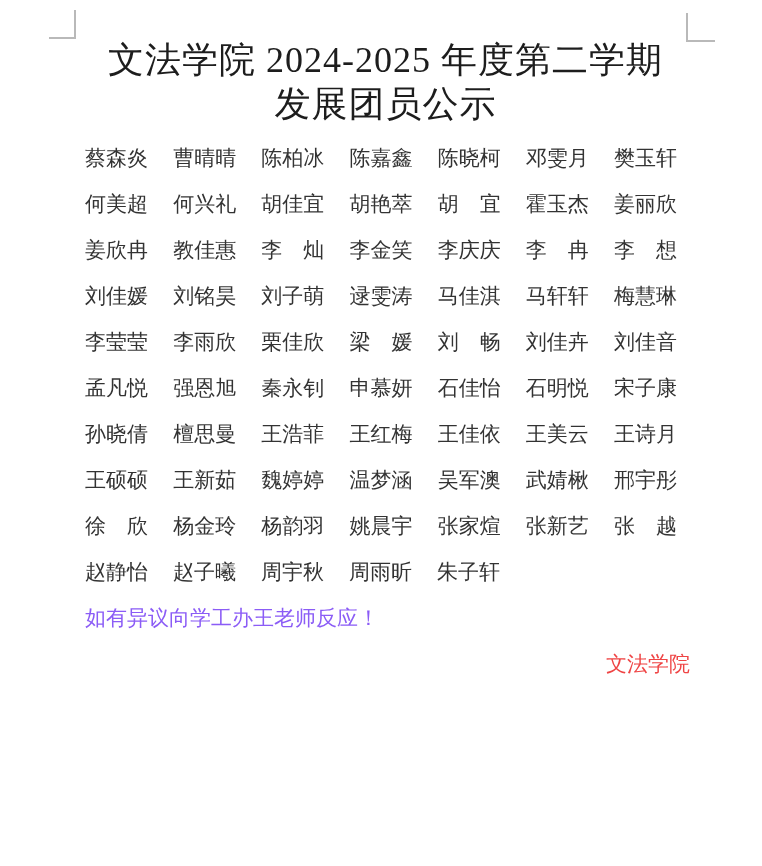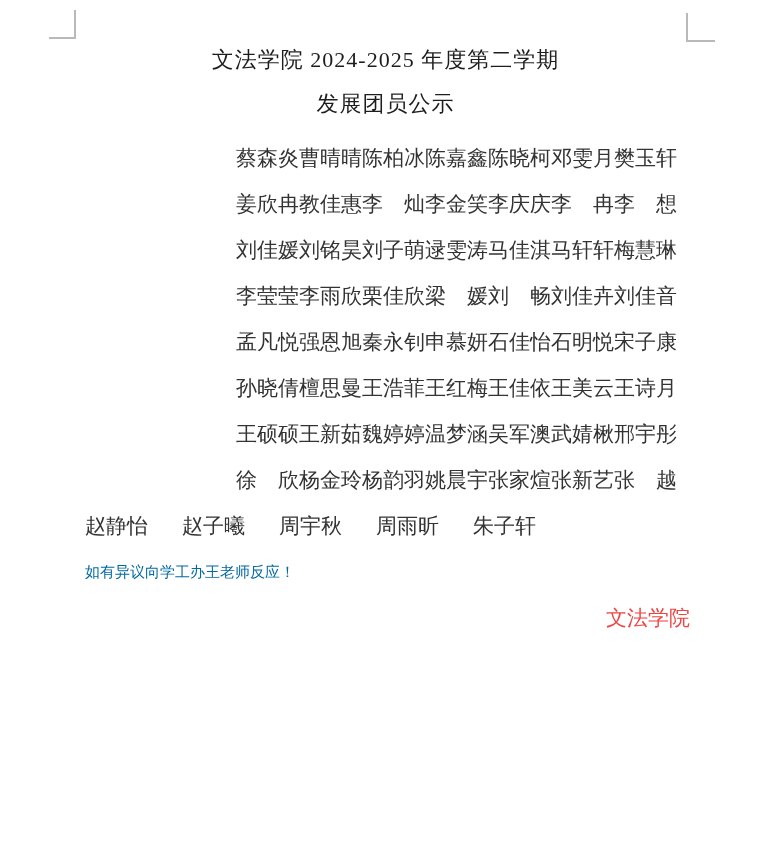--- a/index.html
+++ b/index.html
@@ -24,50 +24,50 @@
     left: 686px; top: 13px; width: 27px; height: 27px;
     border-left: 2px solid #b9b9b9;
     border-bottom: 2px solid #b9b9b9;
   }
   .title-block {
     padding-top: 38px;
     text-align: center;
     color: #1d1d1d;
   }
   .title-line {
-    font-size: 22px;
+    font-size: 36px;
     line-height: 44px;
     letter-spacing: 1px;
     white-space: pre;
     padding-left: 9px;
   }
   .names {
     margin: 9px 85px 0 85px;
     width: 592px;
   }
   .name-row {
     display: flex;
-    justify-content: flex-end;
+    justify-content: space-between;
     align-items: center;
     height: 46px;
     font-size: 21px;
     color: #333333;
   }
   .name-row.partial {
     justify-content: flex-start;
-    gap: 34px;
+    gap: 25px;
   }
   .name { white-space: pre; }
   .closing-line {
     margin: 0 85px;
     height: 46px;
     display: flex;
     align-items: center;
-    font-size: 15px;
-    color: #0369a1;
+    font-size: 21px;
+    color: #8b5cf6;
   }
   .sign-block {
     margin: 0 72px 0 0;
     text-align: right;
     font-size: 21px;
     color: #ef4444;
   }
   .sign-row {
     height: 46px;
     display: flex;
@@ -91,20 +91,29 @@
 
   <div class="names">
       <div class="name-row">
         <span class="name">蔡森炎</span>
         <span class="name">曹晴晴</span>
         <span class="name">陈柏冰</span>
         <span class="name">陈嘉鑫</span>
         <span class="name">陈晓柯</span>
         <span class="name">邓雯月</span>
         <span class="name">樊玉轩</span>
+      </div>
+      <div class="name-row">
+        <span class="name">何美超</span>
+        <span class="name">何兴礼</span>
+        <span class="name">胡佳宜</span>
+        <span class="name">胡艳萃</span>
+        <span class="name">胡　宜</span>
+        <span class="name">霍玉杰</span>
+        <span class="name">姜丽欣</span>
       </div>
       <div class="name-row">
         <span class="name">姜欣冉</span>
         <span class="name">教佳惠</span>
         <span class="name">李　灿</span>
         <span class="name">李金笑</span>
         <span class="name">李庆庆</span>
         <span class="name">李　冉</span>
         <span class="name">李　想</span>
       </div>

